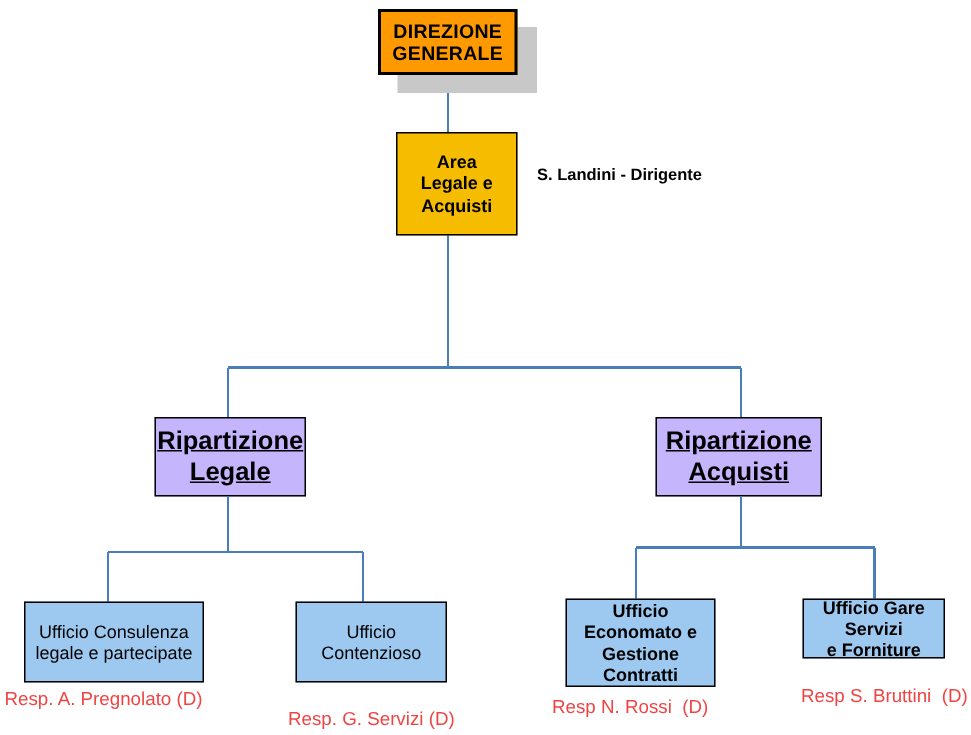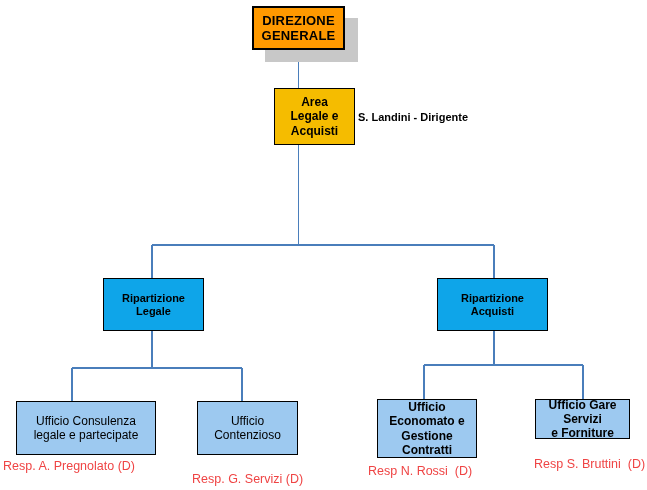--- a/index.html
+++ b/index.html
@@ -57,24 +57,25 @@
     z-index: 2;
     border-width: 2px;
   }
   .node-area {
     background: #f5bc00;
     font-weight: bold;
     font-size: 12px;
     z-index: 2;
   }
   .node-rip {
-    background: #0ea5e9;
+    background: #c4b5fd;
     font-weight: bold;
-    font-size: 11px;
+    font-size: 17px;
     z-index: 2;
+    text-decoration: underline;
   }
   .node-uff {
     background: #9dc9f0;
     font-size: 12px;
     z-index: 2;
   }
   .node-uff.bold {
     font-weight: bold;
   }
   
@@ -120,31 +121,31 @@
       <line x1="424" y1="365" x2="583" y2="365"></line>
       <line x1="424" y1="365" x2="424" y2="399"></line>
       <line x1="583" y1="365" x2="583" y2="399"></line>
     </g>
   </svg>
 
   <div class="node-shadow" style="left:265px; top:18px; width:93px; height:44px;"></div>
   <div class="node node-top" style="left:252px; top:6px; width:93px; height:44px;">DIREZIONE
 GENERALE</div>
 
-  <div class="node node-area" style="left:274px; top:88px; width:81px; height:57px;">Area
+  <div class="node node-area" style="left:264px; top:88px; width:81px; height:69px;">Area
 Legale e
 Acquisti</div>
   <div class="caption caption-role" style="left:358px; top:111px;">S. Landini - Dirigente</div>
 
   <div class="node node-rip" style="left:103px; top:278px; width:101px; height:53px;">Ripartizione
 Legale</div>
   <div class="node node-rip" style="left:437px; top:278px; width:111px; height:53px;">Ripartizione
 Acquisti</div>
 
-  <div class="node node-uff" style="left:16px; top:401px; width:140px; height:54px;">Ufficio Consulenza
+  <div class="node node-uff" style="left:16px; top:401px; width:120px; height:54px;">Ufficio Consulenza
 legale e partecipate</div>
   <div class="caption caption-resp" style="left:3px; top:459px;">Resp. A. Pregnolato (D)</div>
 
   <div class="node node-uff" style="left:197px; top:401px; width:101px; height:54px;">Ufficio
 Contenzioso</div>
   <div class="caption caption-resp" style="left:192px; top:472px;">Resp. G. Servizi (D)</div>
 
   <div class="node node-uff bold" style="left:377px; top:399px; width:100px; height:59px;">Ufficio
 Economato e
 Gestione

